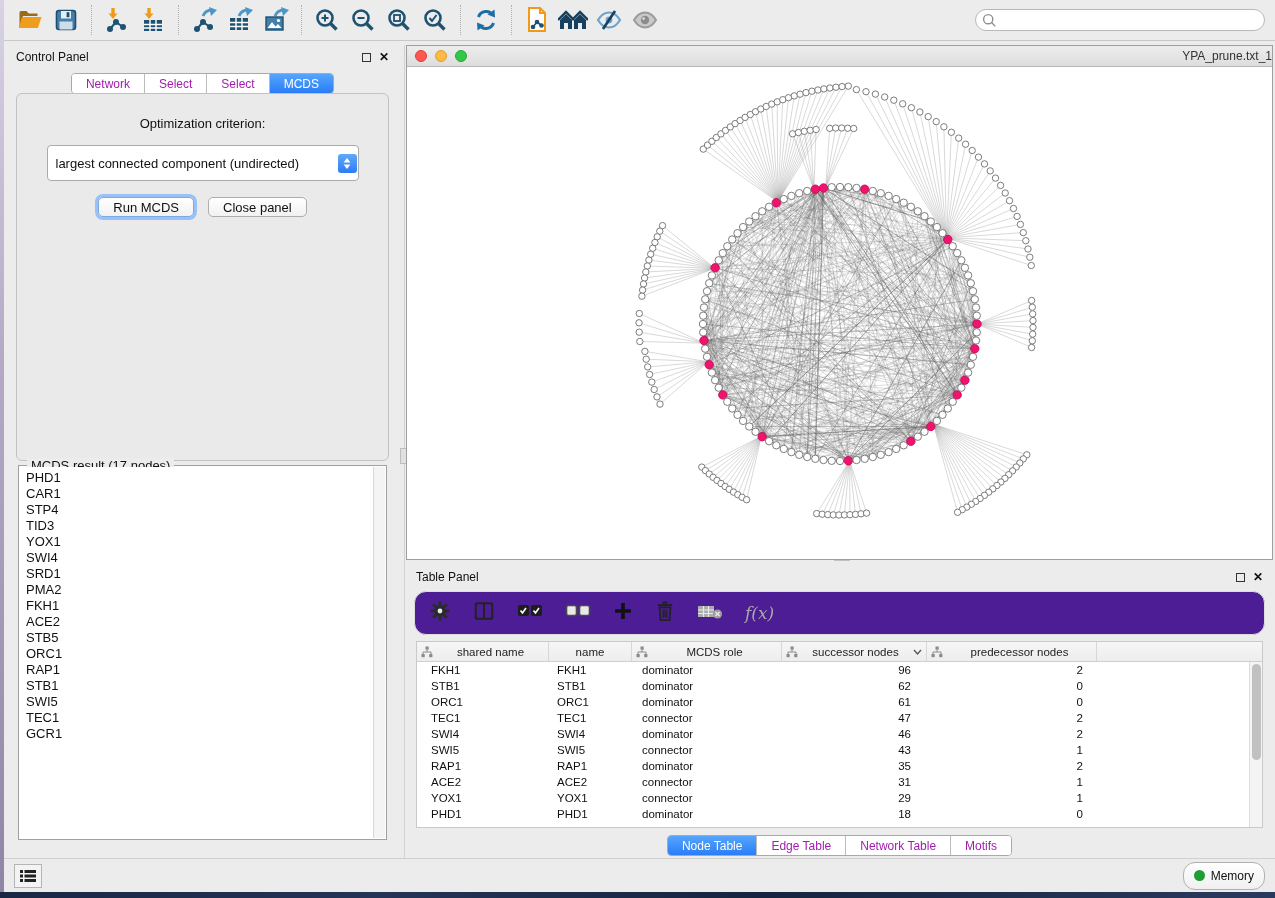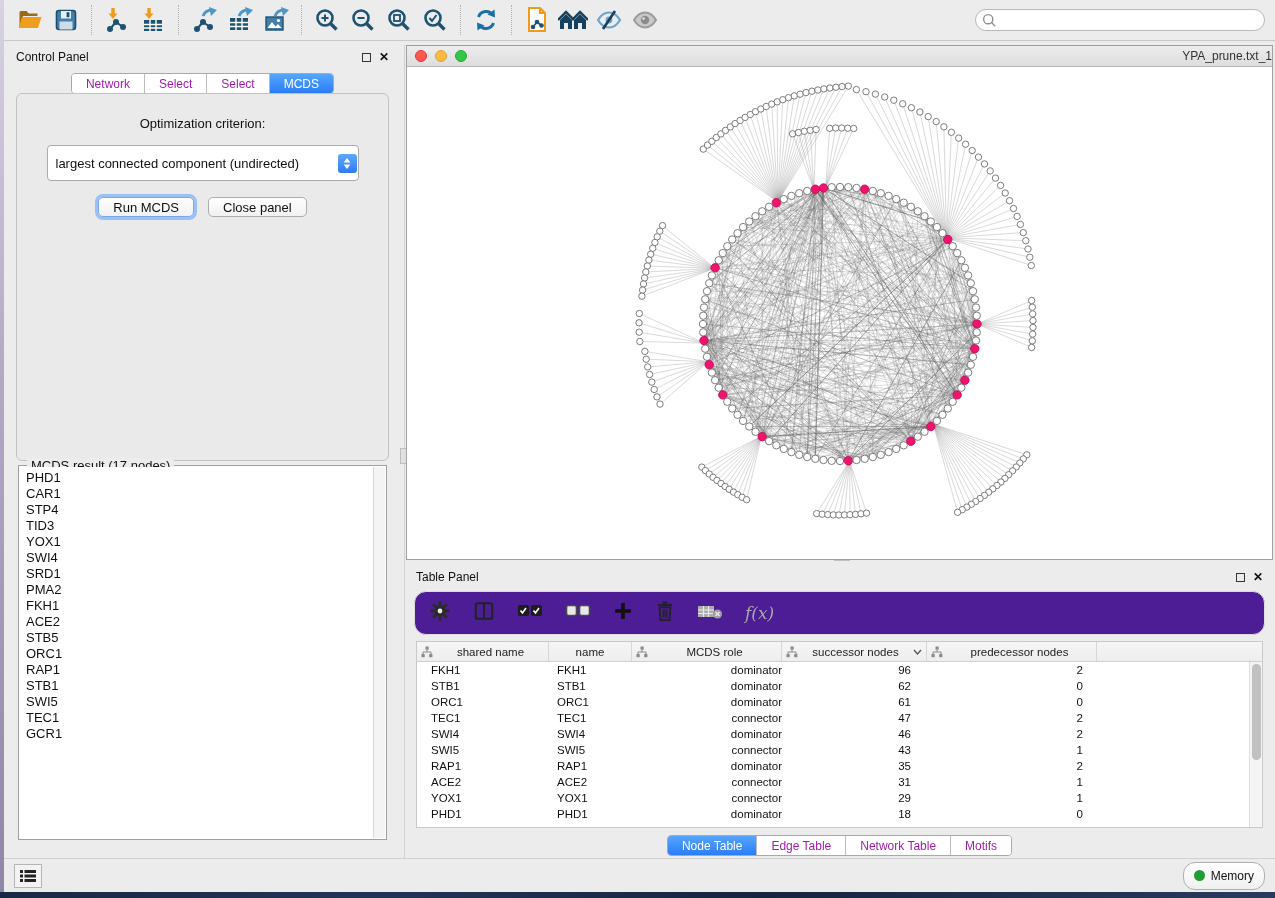--- a/index.html
+++ b/index.html
@@ -77,21 +77,21 @@
     background:linear-gradient(#f6f6f6,#ededed); border-bottom:1px solid #cfcfcf; }
   .th { display:flex; align-items:center; font-size:11.5px; color:#222; border-right:1px solid #d7d7d7;
     padding:0 4px; gap:4px; }
   .th .lbl { flex:1; text-align:center; }
   .th:last-child { border-right:none; }
   .tbody { position:absolute; top:20px; left:0; right:13px; bottom:0; overflow:hidden; }
   .tr { display:grid; grid-template-columns:132px 83px 150px 145px 170px 1fr; height:16px; }
   .td { font-size:11.5px; color:#111; line-height:16px; white-space:nowrap; }
   .td.c0 { padding-left:14px; }
   .td.c1 { padding-left:8px; }
-  .td.c2 { padding-left:10px;text-align:right; }
+  .td.c2 { padding-left:10px; }
   .td.num-s { text-align:right; padding-right:16px; }
   .td.num-p { text-align:right; padding-right:14px; }
   .tp-scroll { position:absolute; top:20px; right:0; bottom:0; width:13px; background:#f4f4f4; border-left:1px solid #ddd; }
   .tp-thumb { position:absolute; top:2px; left:1.5px; width:9px; height:58%; background:#c1c1c1; border-radius:5px; }
   .tp-tabs { position:absolute; left:0; right:0; bottom:2px; display:flex; justify-content:center;margin-top:45px; }
 
   
   .statusbar { position:absolute; left:0; top:858px; width:100%; height:34px; background:#ececec;
     border-top:1px solid #d0d0d0; display:flex; align-items:center; padding:0 10px; }
   .sb-btn { width:28px; height:24px; background:#f3f3f3; border:1px solid #b5b5b5; display:flex;

